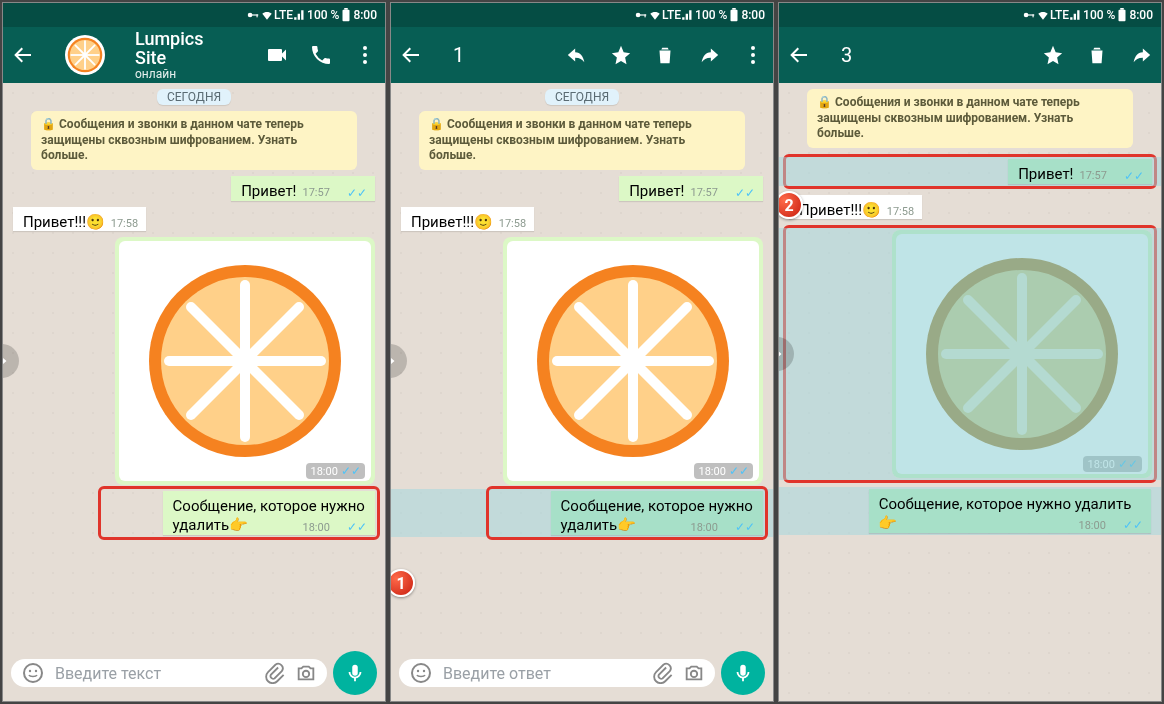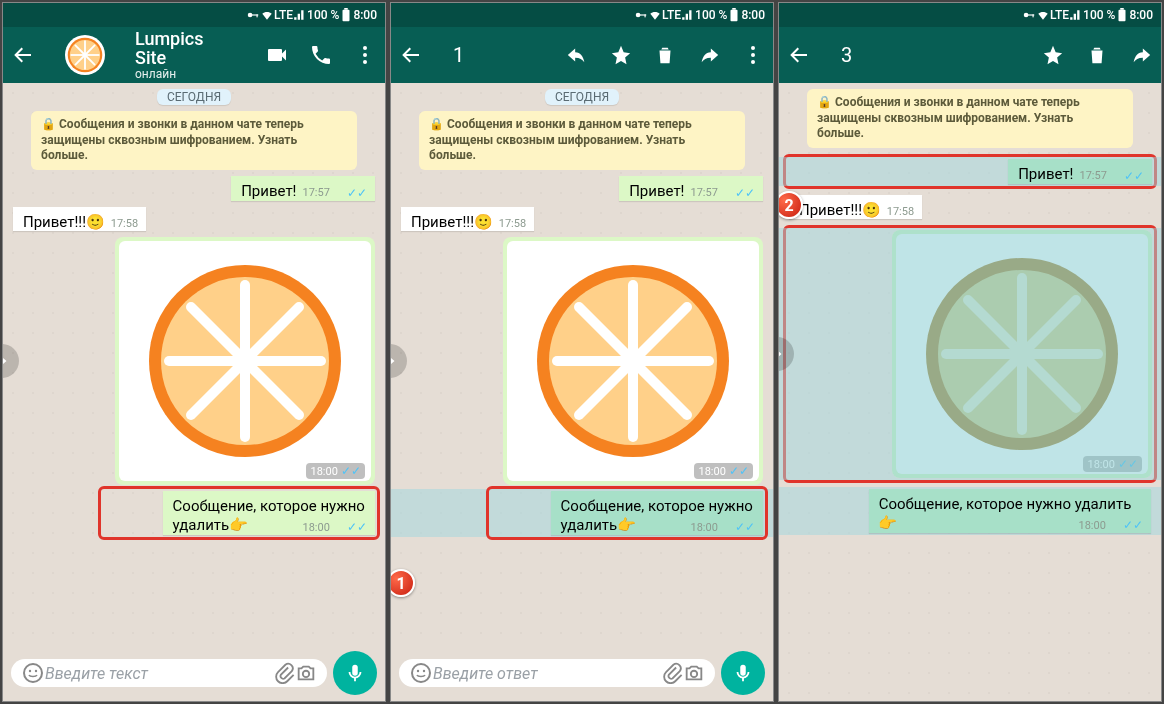--- a/index.html
+++ b/index.html
@@ -169,22 +169,22 @@
     background:transparent;
   }
   .input-field {
     flex:1;
     height:28px;
     background:#fff;
     border-radius:22px;
     display:flex;
     align-items:center;
     padding:0 10px;
+    gap:10px;
     color:#888;
-    font-style:italic;
   }
   .input-field .ph { flex:1; font-size:16px; color:#9aa0a6; }
   .mic-btn {
     width:44px; height:44px;
     border-radius:50%;
     background:#00b39f;
     display:flex; align-items:center; justify-content:center;
     color:#fff;
   }
   svg { display:block; }

